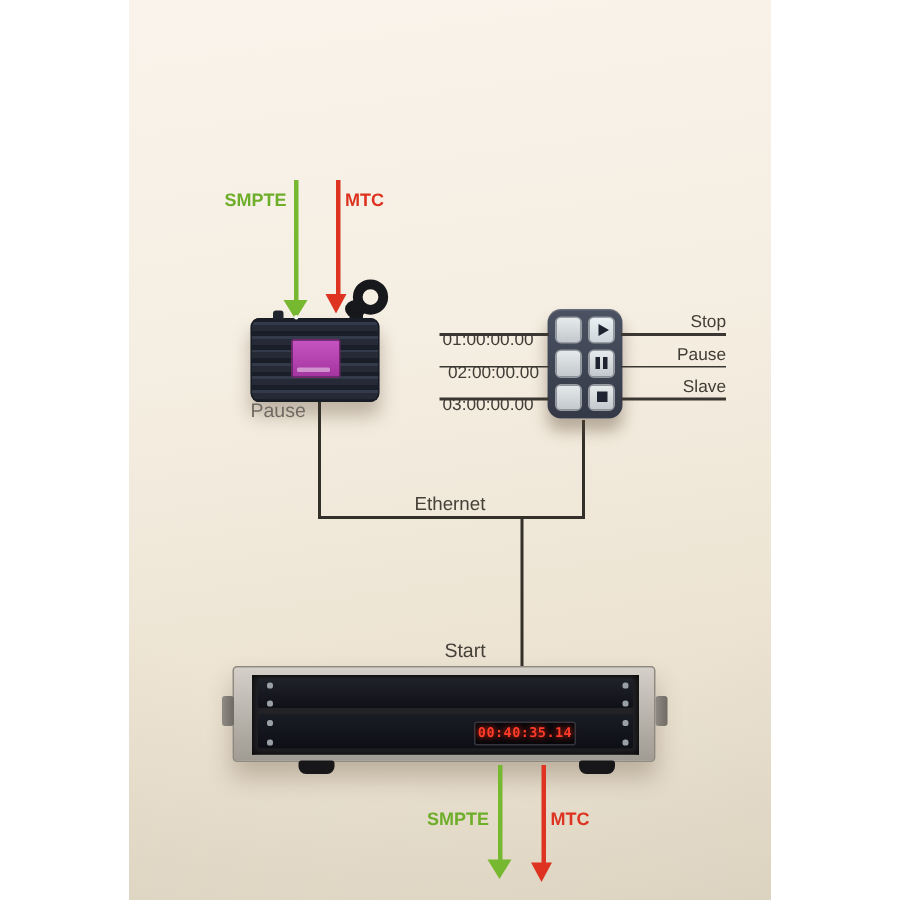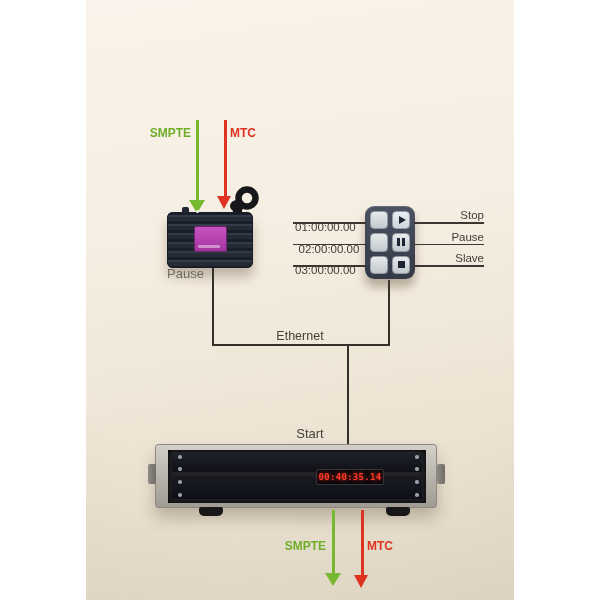--- a/index.html
+++ b/index.html
@@ -58,21 +58,21 @@
   
   .slave-case { position:absolute; left:155px; top:444px; width:282px; height:64px;
             background:linear-gradient(180deg,#d4d0c9,#b4b0a8 60%,#a09c94); border:1px solid #8e8a82;
             border-radius:3px; box-shadow:0 10px 16px rgba(95,75,55,.32); }
   .slave-inner { position:absolute; left:12px; top:5px; width:258px; height:53px;
             background:#232327; box-shadow:inset 0 0 6px #000; }
   .rack-panel { position:absolute; left:16px; width:250px; border-radius:2px; }
   .panel-top { top:7px; height:20px; background:linear-gradient(#20222a,#101117); }
   .panel-bot { top:31px; height:23px; background:linear-gradient(#1a1c24,#0e0f16); }
   .screw { position:absolute; width:3.5px; height:3.5px; border-radius:50%; background:#9aa0a8; }
-  .led { position:absolute; left:160px; top:24px; width:68px; height:16px;
+  .led { position:absolute; left:160px; top:36px; width:68px; height:16px;
          background:#08080c; border:1px solid #34353d; border-radius:2px;
          color:#ff3b2a; font-family:"DejaVu Sans Mono", monospace; font-size:9px; font-weight:bold;
          letter-spacing:.3px; text-align:center; line-height:14px;
          text-shadow:0 0 4px rgba(255,45,20,.95); }
   .latch { position:absolute; width:8px; height:20px; top:19px;
            background:linear-gradient(90deg,#8f8b84,#6f6b64); border-radius:2px; }
   .foot { position:absolute; top:62px; width:24px; height:9px; background:#17171a;
           border-radius:2px 2px 5px 5px; }
 </style>
 </head>

